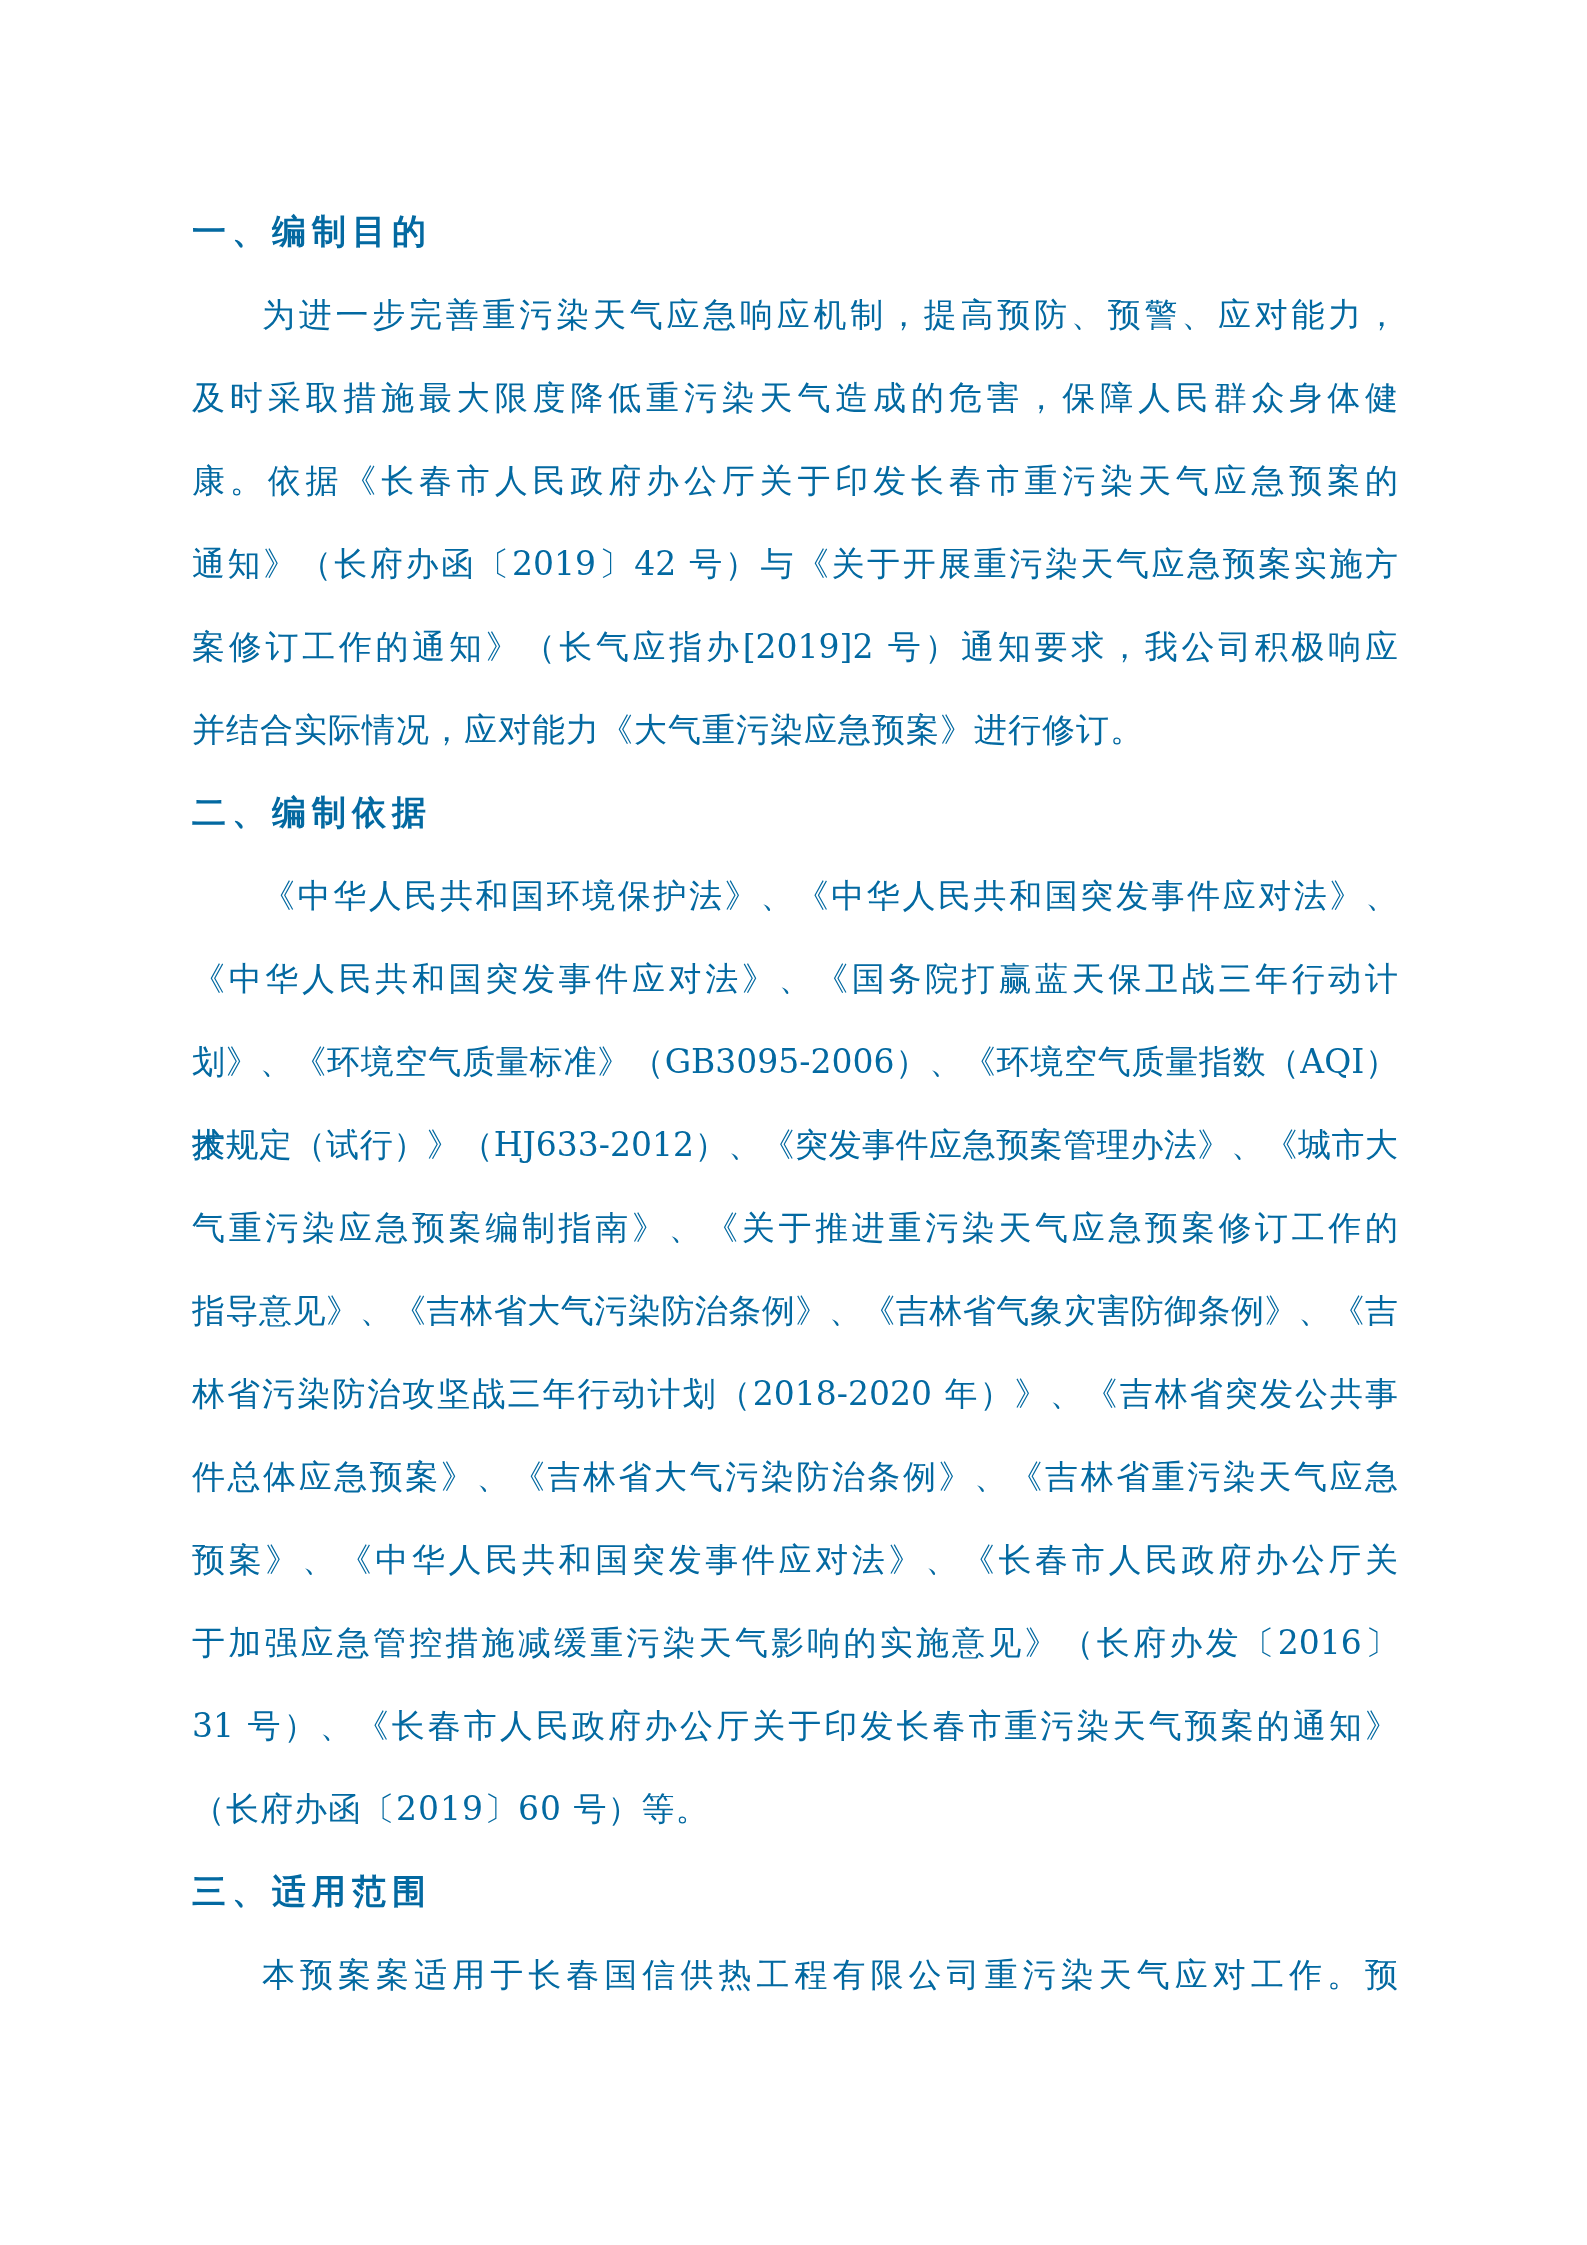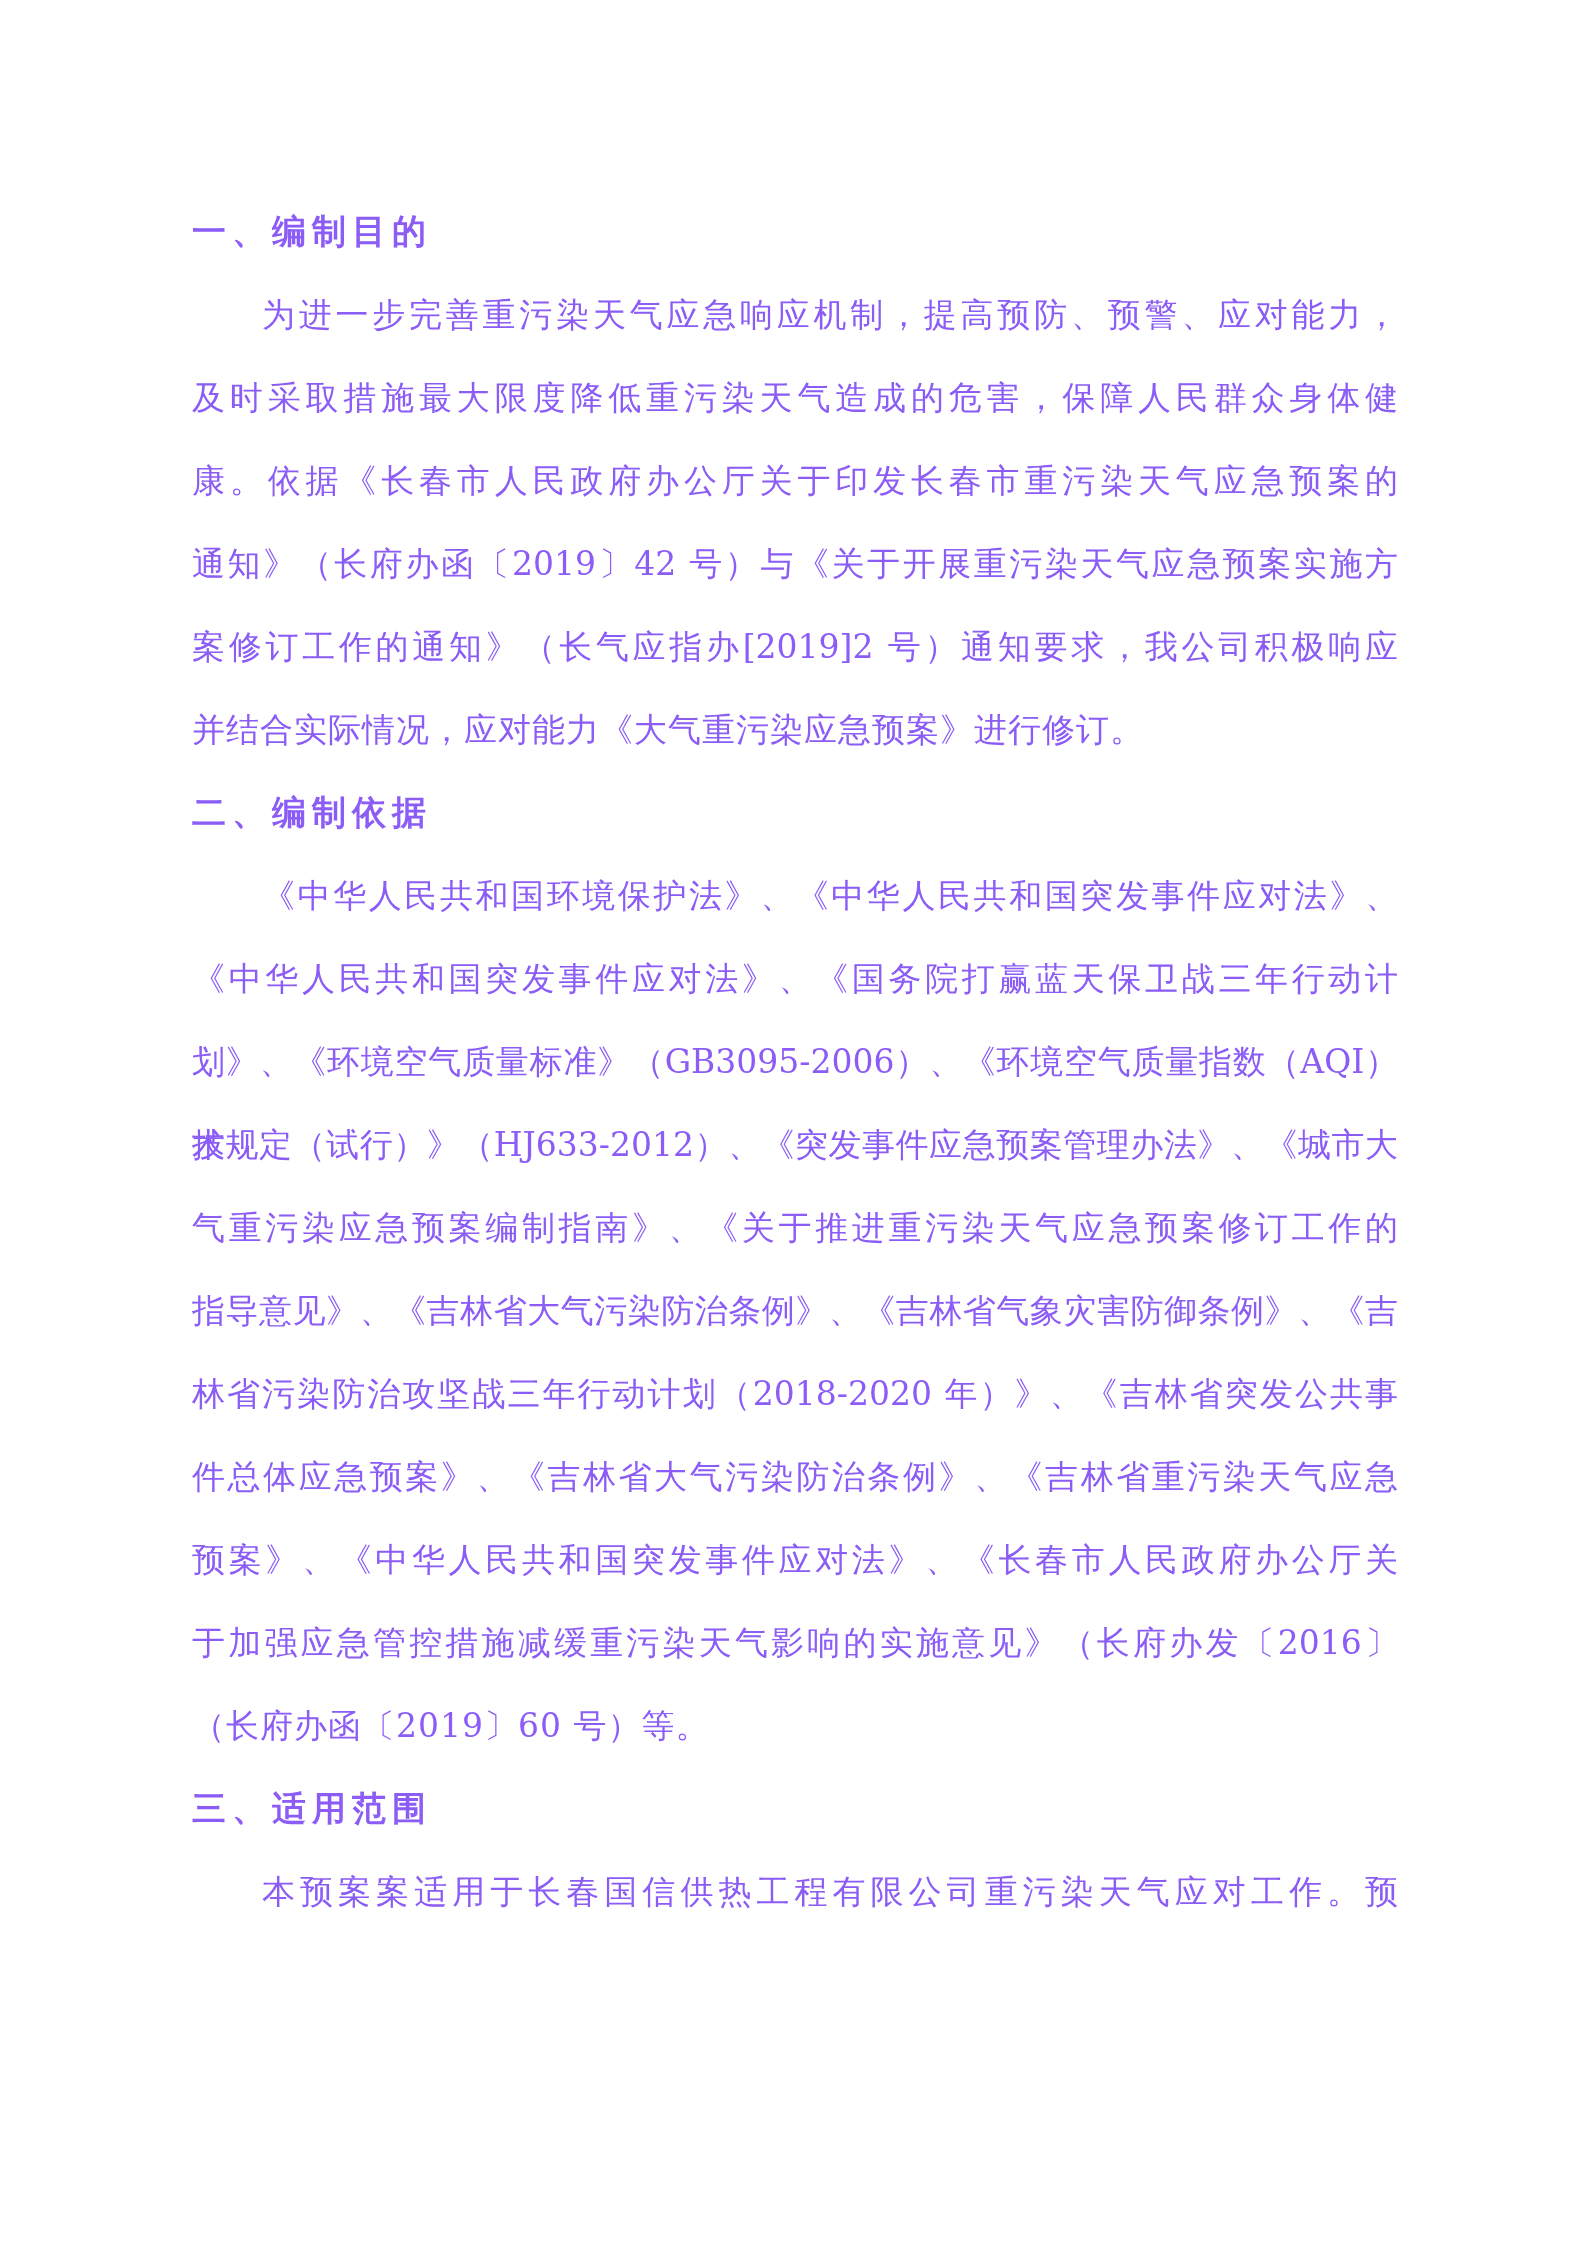--- a/index.html
+++ b/index.html
@@ -1,21 +1,21 @@
 <!DOCTYPE html>
 <html><head>
 <meta charset="utf-8">
 <style>
   html,body{margin:0;padding:0;background:#e9e9e9;}
   .page{
     position:relative;
     width:1587px;height:2245px;
     margin:0 auto;
     background:#ffffff;
-    color:#8b5cf6;
+    color:#0369a1;
     box-sizing:border-box;
     padding:190px 189px 9px 192px;
     font-family:"DejaVu Serif","Liberation Serif",serif;
     font-size:33px;
     overflow:hidden;
   }
   .line{
     height:83px;
     line-height:83px;
     white-space:normal;
@@ -59,16 +59,17 @@
   <div class="line j ind">《中华人民共和国环境保护法》、《中华人民共和国突发事件应对法》、</div>
   <div class="line j">《中华人民共和国突发事件应对法》、《国务院打赢蓝天保卫战三年行动计</div>
   <div class="line j">划》、《环境空气质量标准》（GB3095-2006）、《环境空气质量指数（AQI）技</div>
   <div class="line j">术规定（试行）》（HJ633-2012）、《突发事件应急预案管理办法》、《城市大</div>
   <div class="line j">气重污染应急预案编制指南》、《关于推进重污染天气应急预案修订工作的</div>
   <div class="line j">指导意见》、《吉林省大气污染防治条例》、《吉林省气象灾害防御条例》、《吉</div>
   <div class="line j">林省污染防治攻坚战三年行动计划（2018-2020 年）》、《吉林省突发公共事</div>
   <div class="line j">件总体应急预案》、《吉林省大气污染防治条例》、《吉林省重污染天气应急</div>
   <div class="line j">预案》、《中华人民共和国突发事件应对法》、《长春市人民政府办公厅关</div>
   <div class="line j">于加强应急管控措施减缓重污染天气影响的实施意见》（长府办发〔2016〕</div>
+  <div class="line j">31 号）、《长春市人民政府办公厅关于印发长春市重污染天气预案的通知》</div>
   <div class="line e">（长府办函〔2019〕60 号）等。</div>
   <div class="line h">三、适用范围</div>
   <div class="line j ind">本预案案适用于长春国信供热工程有限公司重污染天气应对工作。预</div>
 </div>
 
 </body></html>

